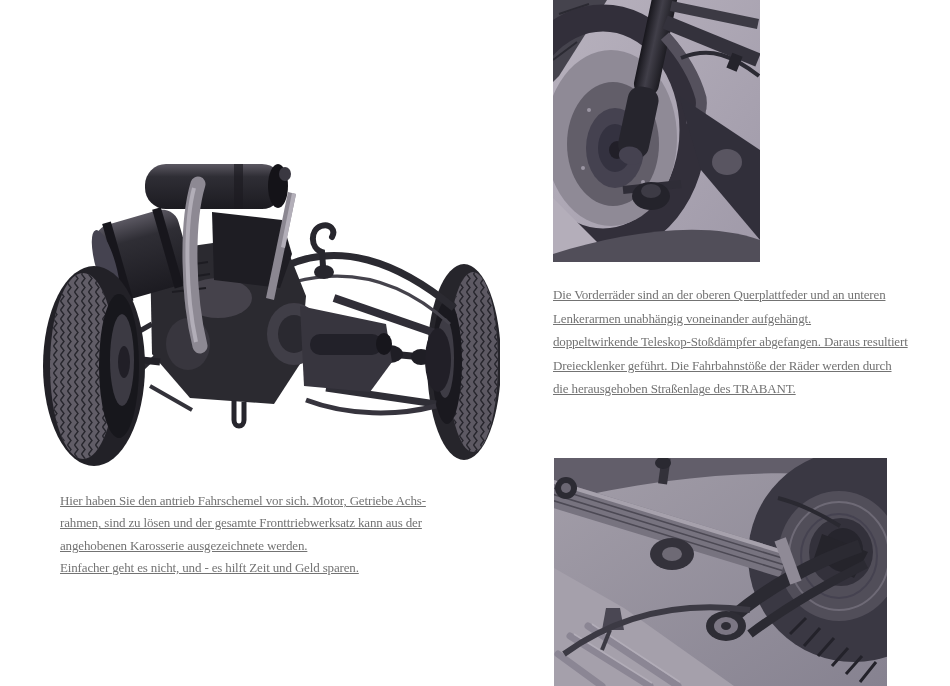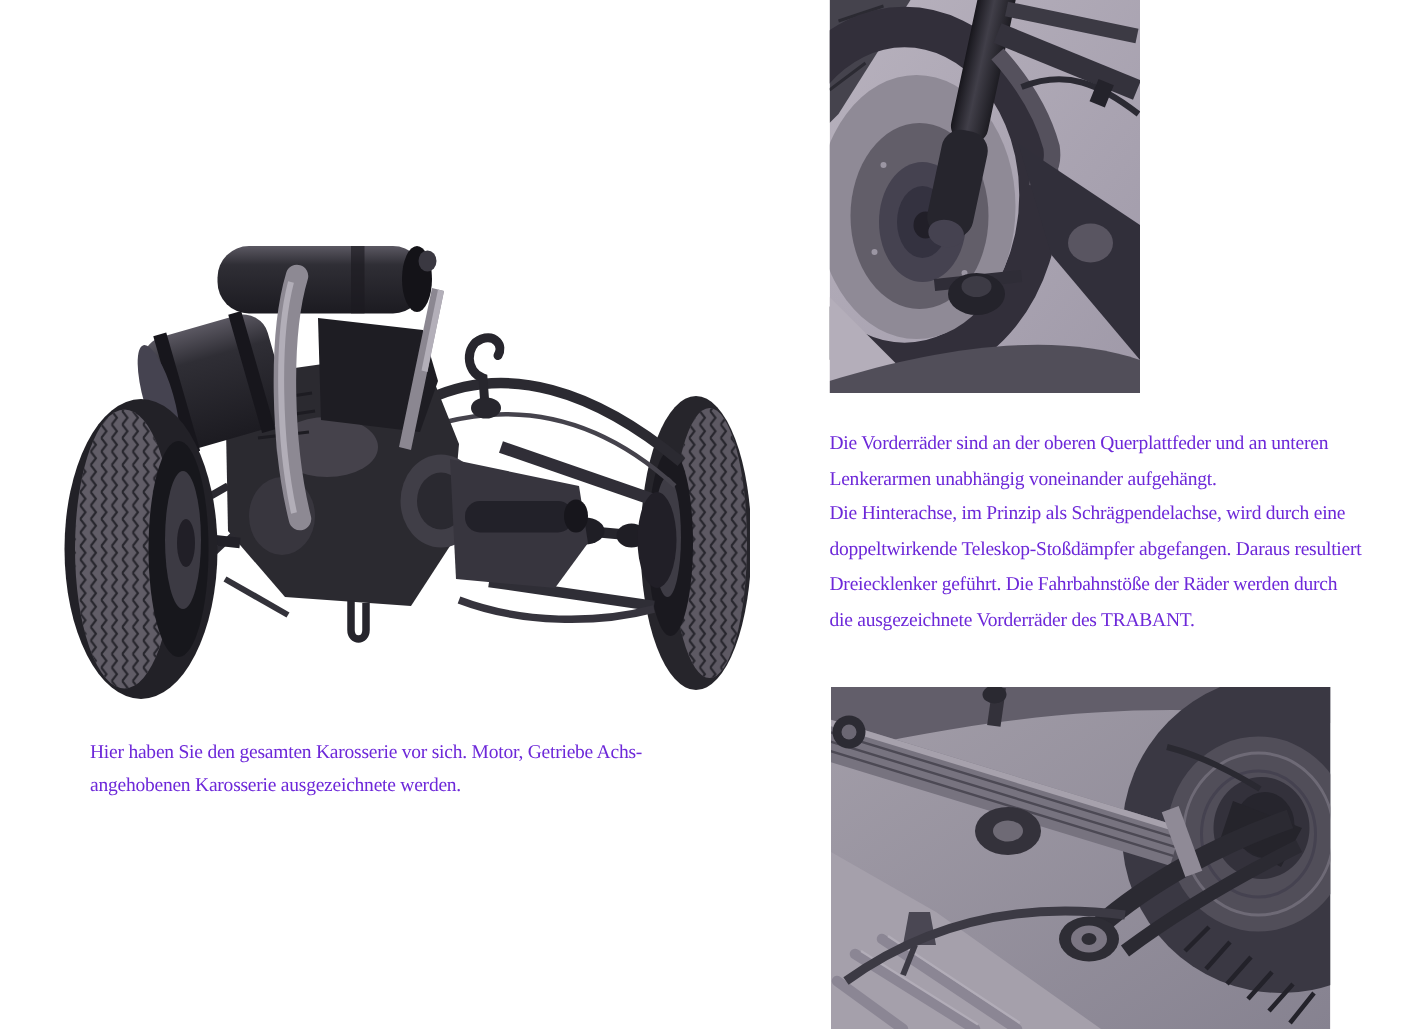--- a/index.html
+++ b/index.html
@@ -3,21 +3,21 @@
 <meta charset="utf-8">
 <style>
   html,body{margin:0;padding:0;background:#ffffff;}
   .page{position:relative;width:950px;height:686px;background:#ffffff;overflow:hidden;
         font-family:"Liberation Serif","DejaVu Serif",serif;}
   .photo{position:absolute;overflow:hidden;}
   .photo svg{display:block;width:100%;height:100%;}
   .photo-chassis{left:38px;top:148px;width:462px;height:320px;}
   .photo-front-susp{left:553px;top:0;width:207px;height:262px;}
   .photo-rear-axle{left:554px;top:458px;width:333px;height:228px;}
-  .text-block{position:absolute;color:#6d28d9;font-size:13px;letter-spacing:-0.15px;}
+  .text-block{position:absolute;color:#737373;font-size:13px;letter-spacing:-0.15px;text-decoration:underline;}
   .text-left{left:60px;top:490px;width:430px;}
   .text-left .tline{height:22.4px;line-height:22.4px;white-space:nowrap;}
   .text-right{left:553px;top:283px;width:390px;}
   .text-right .tline{height:23.6px;line-height:23.6px;white-space:nowrap;}
 </style>
 </head>
 <body>
 
 <div class="page">
 
@@ -112,22 +112,24 @@
         <ellipse cx="45" cy="218" rx="33" ry="93" fill="#615d67"></ellipse>
         <ellipse cx="45" cy="218" rx="33" ry="93" fill="url(#treadP)"></ellipse>
         <ellipse cx="81" cy="218" rx="20" ry="72" fill="#17171c"></ellipse>
         <ellipse cx="84" cy="212" rx="12" ry="46" fill="#3c3a43"></ellipse>
         <ellipse cx="86" cy="214" rx="6" ry="16" fill="#211f27"></ellipse>
       </g>
     </svg>
   </div>
 
   <div class="text-block text-left">
-    <div class="tline">Hier haben Sie den gesamten Karosserie vor sich. Motor, Getriebe Achs-</div>
+    <div class="tline">Hier haben Sie den antrieb Fahrschemel vor sich. Motor, Getriebe Achs-</div>
+    <div class="tline">rahmen, sind zu lösen und der gesamte Fronttriebwerksatz kann aus der</div>
     <div class="tline">angehobenen Karosserie ausgezeichnete werden.</div>
+    <div class="tline">Einfacher geht es nicht, und - es hilft Zeit und Geld sparen.</div>
   </div>
 
   <div class="photo photo-front-susp">
     <svg viewBox="0 0 207 262">
       <defs>
         <linearGradient id="tg" x1="0" y1="0" x2="1" y2="1">
           <stop offset="0" stop-color="#b8b2be"></stop>
             <stop offset="1" stop-color="#9f99a8"></stop>
         </linearGradient>
         <linearGradient id="shg" x1="0" y1="0" x2="1" y2="0">
@@ -182,24 +184,23 @@
       <g>
         <polygon points="0,198 64,262 0,262" fill="#b4aeba"></polygon>
         <path d="M0,254 C70,232 150,220 207,240 L207,262 L0,262 Z" fill="#514e59"></path>
       </g>
     </svg>
   </div>
 
   <div class="text-block text-right">
     <div class="tline">Die Vorderräder sind an der oberen Querplattfeder und an unteren</div>
     <div class="tline">Lenkerarmen unabhängig voneinander aufgehängt.</div>
-    <div class="tline">Die Hinterachse, im Prinzip als Schrägpendelachse, wird durch eine</div>
     <div class="tline">doppeltwirkende Teleskop-Stoßdämpfer abgefangen. Daraus resultiert</div>
     <div class="tline">Dreiecklenker geführt. Die Fahrbahnstöße der Räder werden durch</div>
-    <div class="tline">die ausgezeichnete Vorderräder des TRABANT.</div>
+    <div class="tline">die herausgehoben Straßenlage des TRABANT.</div>
   </div>
 
   <div class="photo photo-rear-axle">
     <svg viewBox="0 0 333 228">
       <defs>
         <linearGradient id="brg" x1="0" y1="0" x2="1" y2="1">
           <stop offset="0" stop-color="#a39ea9"></stop>
             <stop offset="1" stop-color="#868290"></stop>
         </linearGradient>
       </defs>

